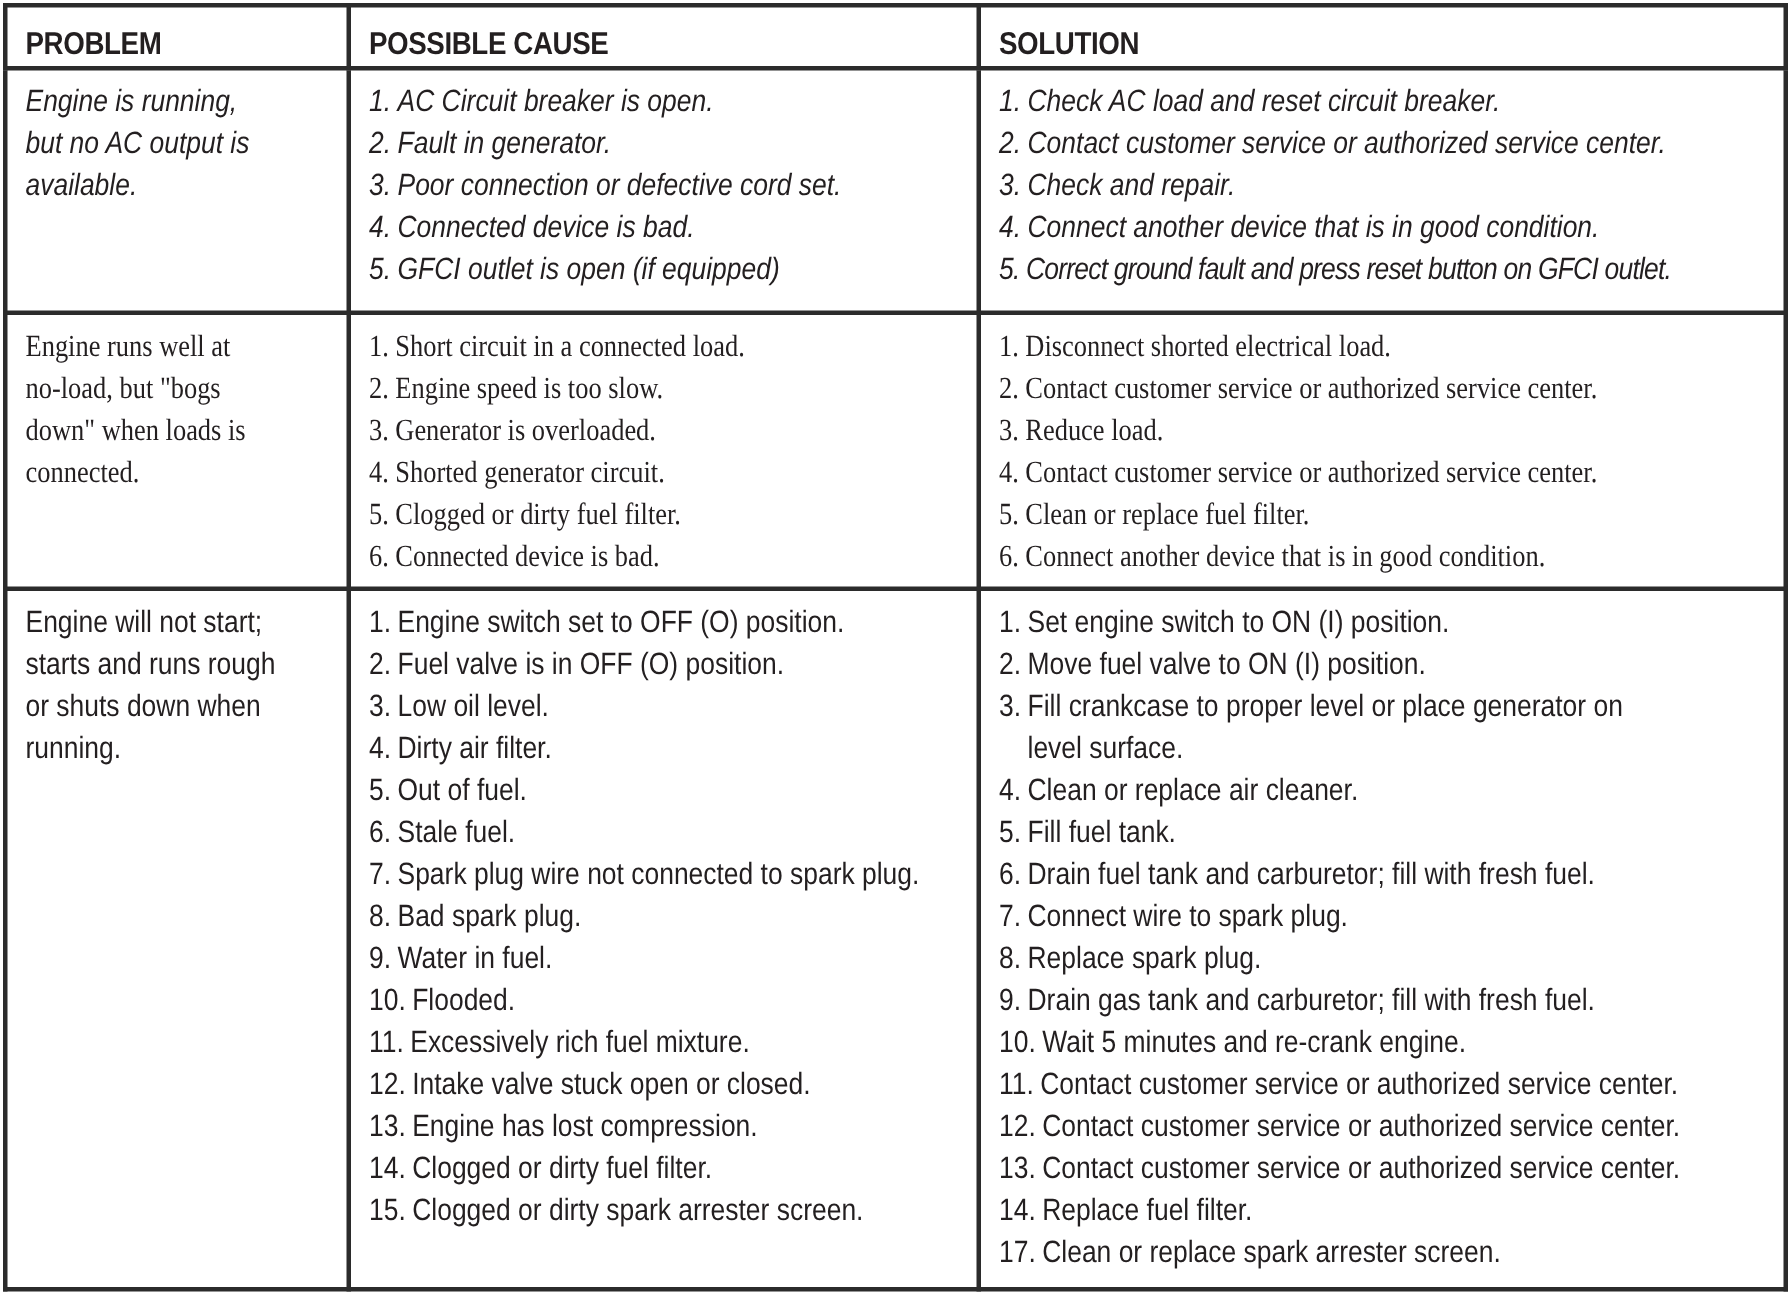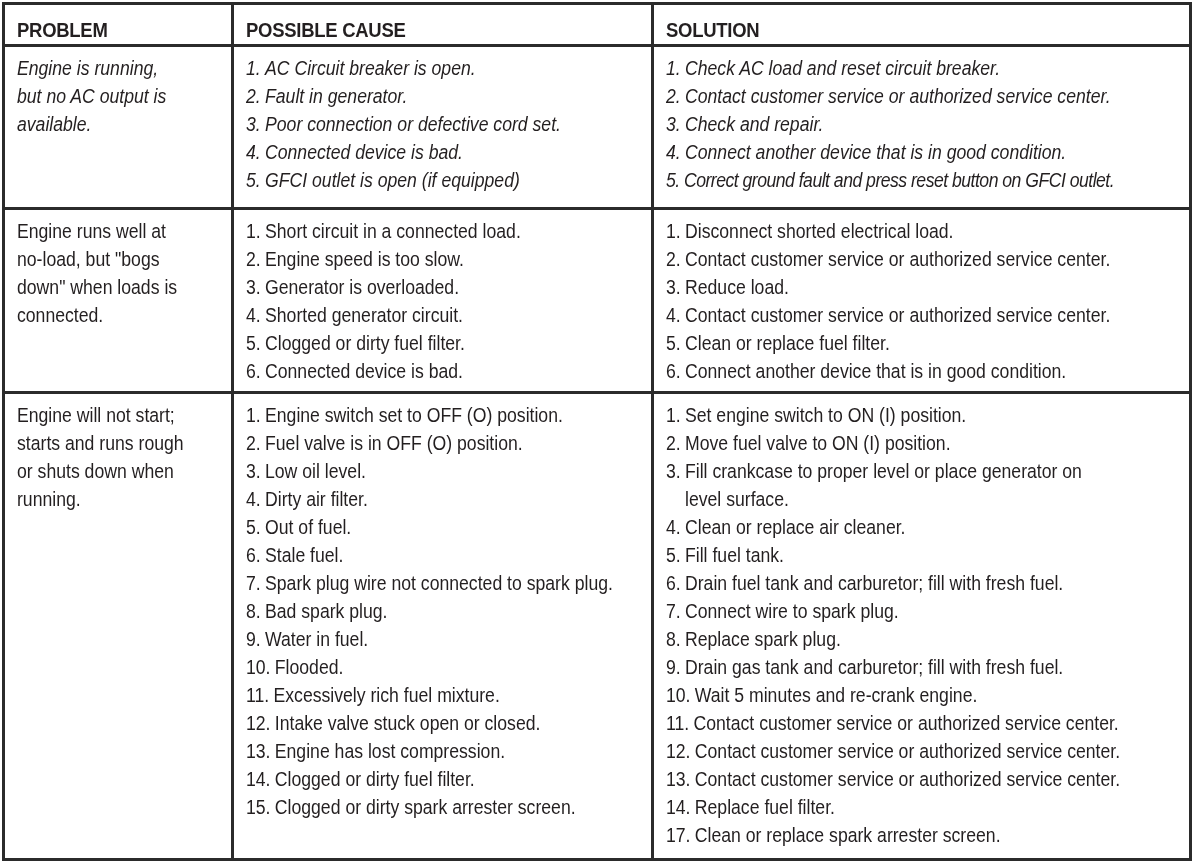--- a/index.html
+++ b/index.html
@@ -67,21 +67,21 @@
       white-space: nowrap;
     }
     .item .num {
       flex: none;
       margin-right: 5px;
     }
     .item .txt {
       white-space: normal;
     }
     .row1 td { height: 163px; font-style: italic; }
-    .row2 td { height: 184px; }
+    .row2 td { height: 184px; font-family: Liberation Serif, serif; }
     .row3 td { height: 467px; }
     .sol-item {
       display: flex;
     }
     .sol-item .num {
       flex: none;
       margin-right: 5px;
     }
     .sol-item .txt {
       white-space: nowrap;

